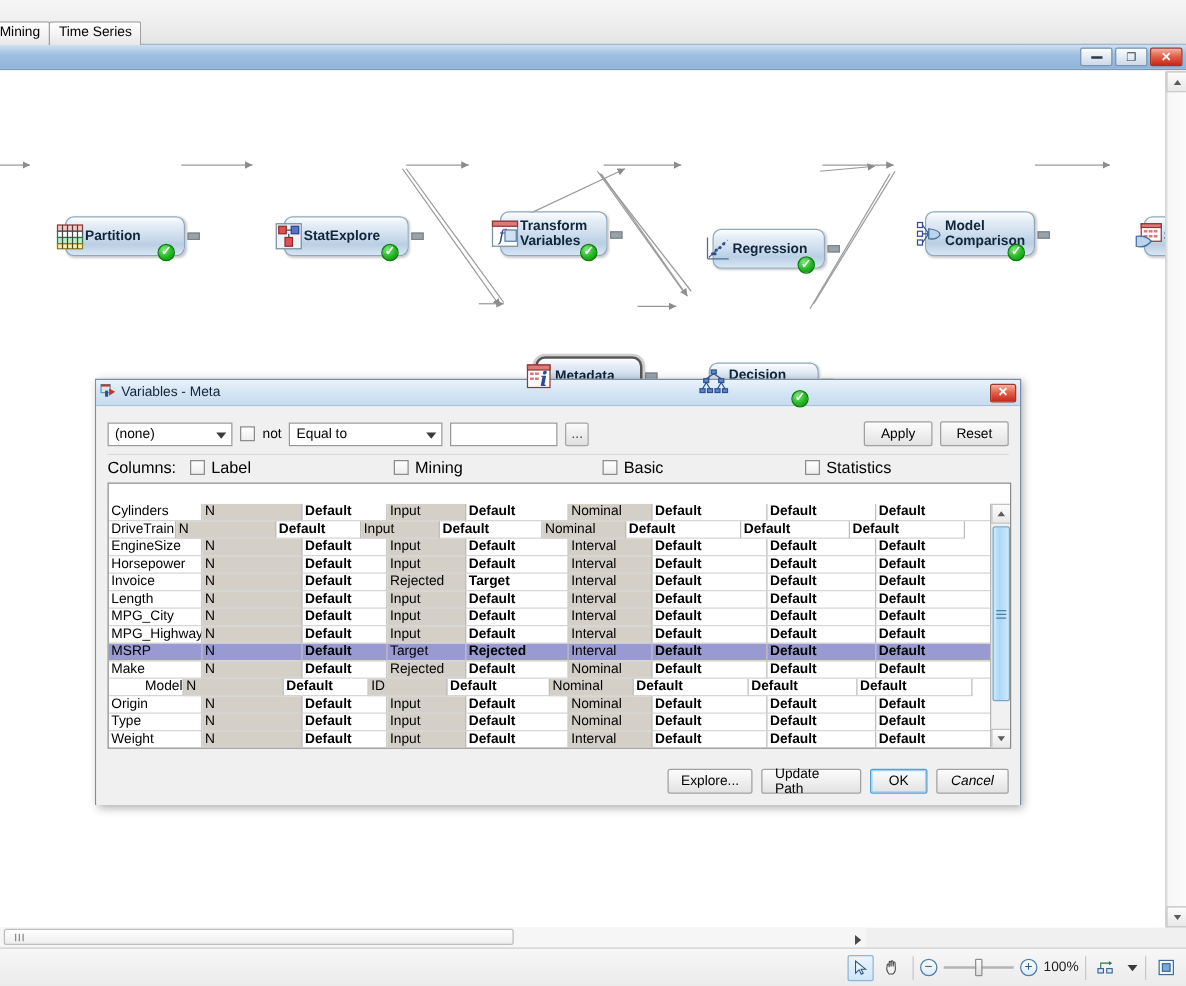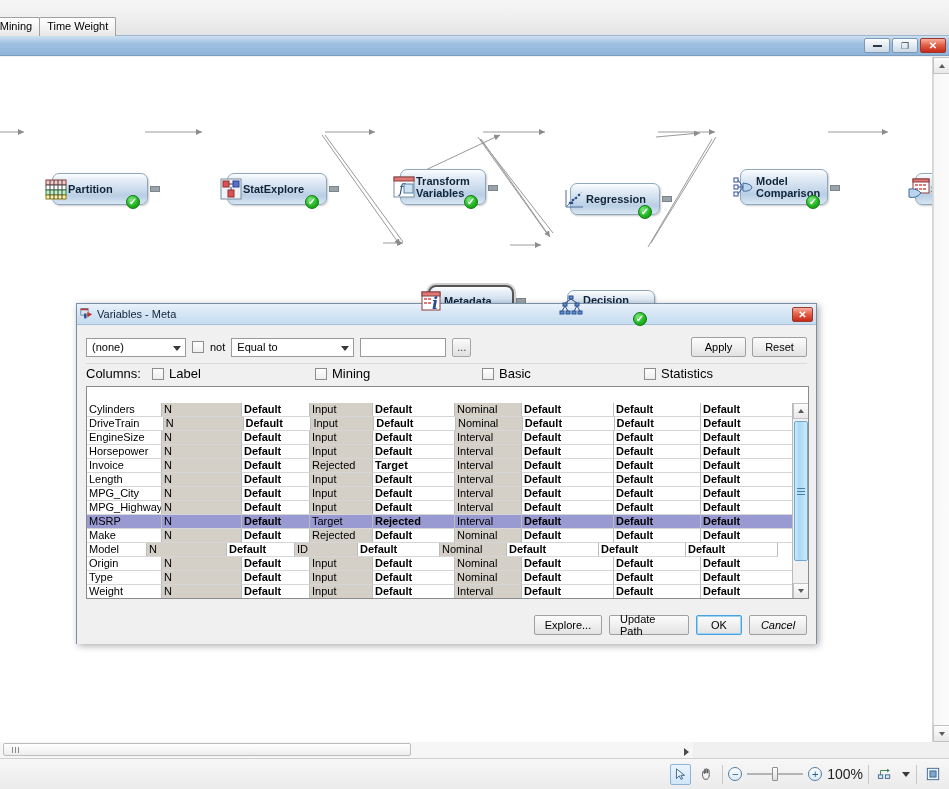--- a/index.html
+++ b/index.html
@@ -197,34 +197,34 @@
   }
   #zoomtools{ position:absolute; right:6px; top:3px; display:flex; align-items:center; gap:5px; height:24px; }
   .tbtn{ width:21px;height:21px;border:1px solid transparent; border-radius:2px;
     display:flex;align-items:center;justify-content:center; }
   .tbtn.on{ border:1px solid #8ab4d8; background:linear-gradient(to bottom,#eaf4fd,#cfe6f8); }
   .sep{ width:1px; height:19px; background:#c8c8c8; }
   #zslider{ position:relative; width:56px; height:14px; }
   #zslider .trk{ position:absolute; left:0; top:6px; width:56px; height:2px; background:#b4b4b4; }
   #zslider .hd{ position:absolute; left:25px; top:0; width:6px; height:14px;
     background:linear-gradient(to bottom,#fdfdfd,#dedede); border:1px solid #8f8f8f; border-radius:1px;}
-  #zpct{ font-size:14px; color:#222; }
+  #zpct{ font-size:11px; color:#222; }
 
   .circbtn{ width:14px;height:14px;border:1px solid #4d7fa8;border-radius:50%;
     background:linear-gradient(to bottom,#fbfdff,#dcebf8);
     display:flex;align-items:center;justify-content:center; font-size:11px; color:#2a5c82; line-height:1;}
 </style>
 </head>
 <body>
 
 <div id="tabstrip">
   <div id="tabfill"></div>
   <div id="tabrow">
     <div class="tab clip"><span>ext Mining</span></div>
-    <div class="tab"><span>Time Weight</span></div>
+    <div class="tab"><span>Time Series</span></div>
   </div>
 </div>
 
 <div id="mdi">
   <div id="winbtns">
     <div class="wbtn">
         <div class="gl">
           <div class="minbar"></div>
         </div>
       </div>
@@ -510,21 +510,21 @@
             <div class="td shade" style="width: 80px;">N</div>
             <div class="td b" style="width: 68px;">Default</div>
             <div class="td shade" style="width: 63px;">Input</div>
             <div class="td b" style="width: 82px;">Default</div>
             <div class="td shade" style="width: 67px;">Nominal</div>
             <div class="td b" style="width: 92px;">Default</div>
             <div class="td b" style="width: 87px;">Default</div>
             <div class="td b" style="width: 92px;">Default</div>
           </div>
           <div class="trow">
-            <div class="td" style="width: 77px;">DriveTrain</div>
+            <div class="td" style="width: 54px;">DriveTrain</div>
             <div class="td shade" style="width: 80px;">N</div>
             <div class="td b" style="width: 68px;">Default</div>
             <div class="td shade" style="width: 63px;">Input</div>
             <div class="td b" style="width: 82px;">Default</div>
             <div class="td shade" style="width: 67px;">Nominal</div>
             <div class="td b" style="width: 92px;">Default</div>
             <div class="td b" style="width: 87px;">Default</div>
             <div class="td b" style="width: 92px;">Default</div>
           </div>
           <div class="trow">
@@ -609,21 +609,21 @@
             <div class="td shade" style="width: 80px;">N</div>
             <div class="td b" style="width: 68px;">Default</div>
             <div class="td shade" style="width: 63px;">Rejected</div>
             <div class="td b" style="width: 82px;">Default</div>
             <div class="td shade" style="width: 67px;">Nominal</div>
             <div class="td b" style="width: 92px;">Default</div>
             <div class="td b" style="width: 87px;">Default</div>
             <div class="td b" style="width: 92px;">Default</div>
           </div>
           <div class="trow">
-            <div class="td" style="width: 60px;">Model</div>
+            <div class="td" style="width: 60px; text-align: right;">Model</div>
             <div class="td shade" style="width: 80px;">N</div>
             <div class="td b" style="width: 68px;">Default</div>
             <div class="td shade" style="width: 63px;">ID</div>
             <div class="td b" style="width: 82px;">Default</div>
             <div class="td shade" style="width: 67px;">Nominal</div>
             <div class="td b" style="width: 92px;">Default</div>
             <div class="td b" style="width: 87px;">Default</div>
             <div class="td b" style="width: 92px;">Default</div>
           </div>
           <div class="trow">

